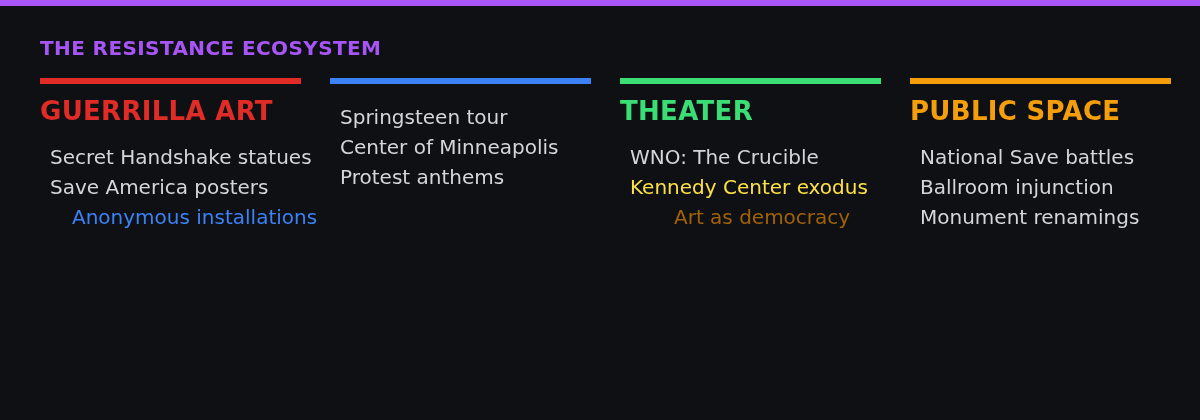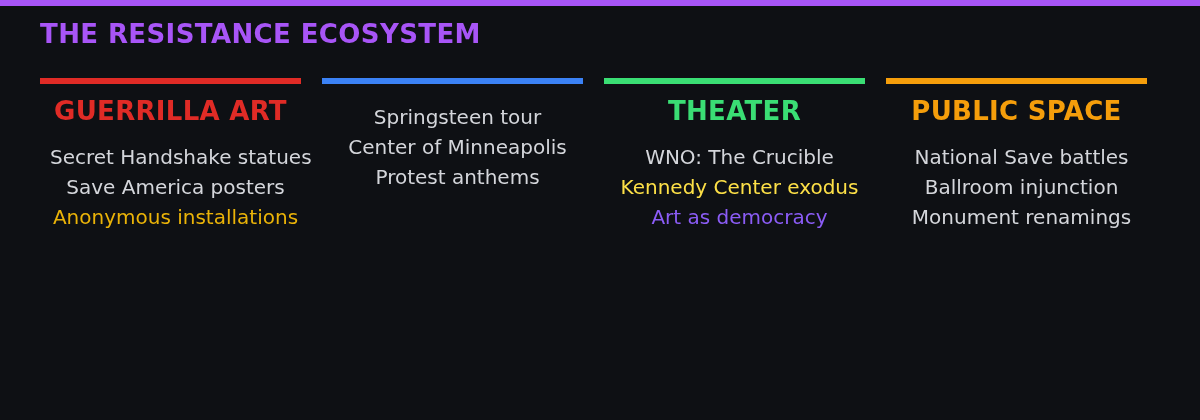--- a/index.html
+++ b/index.html
@@ -19,36 +19,35 @@
     position: absolute;
     top: 0;
     left: 0;
     width: 1200px;
     height: 6px;
     background: #A855F7;
   }
   #page-title {
     position: absolute;
     left: 40px;
-    top: 19px;
-    font-size: 26px;
+    top: 36px;
+    font-size: 20px;
     font-weight: bold;
     letter-spacing: 0.4px;
     color: #A855F7;
     white-space: nowrap;
   }
   #columns {
     position: absolute;
     left: 40px;
     top: 78px;
     width: 1130px;
     display: flex;
     flex-direction: row;
-    gap: 21px;
-    text-align: center;
+    gap: 29px;
   }
   .category-column {
     width: 261px;
     flex: 0 0 261px;
   }
   .category-rule {
     width: 100%;
     height: 6px;
     border-radius: 0;
   }
@@ -82,40 +81,40 @@
 <div id="page-title" style="color: rgb(168, 85, 247);">THE RESISTANCE ECOSYSTEM</div>
 
 <div id="columns">
 
   <div class="category-column">
     <div class="category-rule" style="background: rgb(224, 43, 38);"></div>
     <div class="category-title" style="color: rgb(224, 43, 38);">GUERRILLA ART</div>
     <ul class="category-items">
       <li class="category-item" style="color: rgb(212, 214, 219);">Secret Handshake statues</li>
       <li class="category-item" style="color: rgb(212, 214, 219);">Save America posters</li>
-      <li class="category-item" style="color: #eab308;">Anonymous installations</li>
+      <li class="category-item" style="color: #3b82f6; margin-left: 22px;">Anonymous installations</li>
     </ul>
   </div>
 
   <div class="category-column">
     <div class="category-rule" style="background: rgb(59, 130, 246);"></div>
     <ul class="category-items">
       <li class="category-item" style="color: rgb(212, 214, 219);">Springsteen tour</li>
       <li class="category-item" style="color: rgb(212, 214, 219);">Center of Minneapolis</li>
       <li class="category-item" style="color: rgb(212, 214, 219);">Protest anthems</li>
     </ul>
   </div>
 
   <div class="category-column">
     <div class="category-rule" style="background: rgb(58, 222, 116);"></div>
     <div class="category-title" style="color: rgb(58, 222, 116);">THEATER</div>
     <ul class="category-items">
       <li class="category-item" style="color: rgb(212, 214, 219);">WNO: The Crucible</li>
       <li class="category-item" style="color: #fde047;">Kennedy Center exodus</li>
-      <li class="category-item" style="color: #8b5cf6;">Art as democracy</li>
+      <li class="category-item" style="color: #a16207; margin-left: 44px;">Art as democracy</li>
     </ul>
   </div>
 
   <div class="category-column">
     <div class="category-rule" style="background: rgb(245, 158, 11);"></div>
     <div class="category-title" style="color: rgb(245, 158, 11);">PUBLIC SPACE</div>
     <ul class="category-items">
       <li class="category-item" style="color: rgb(212, 214, 219);">National Save battles</li>
       <li class="category-item" style="color: rgb(212, 214, 219);">Ballroom injunction</li>
       <li class="category-item" style="color: rgb(212, 214, 219);">Monument renamings</li>

